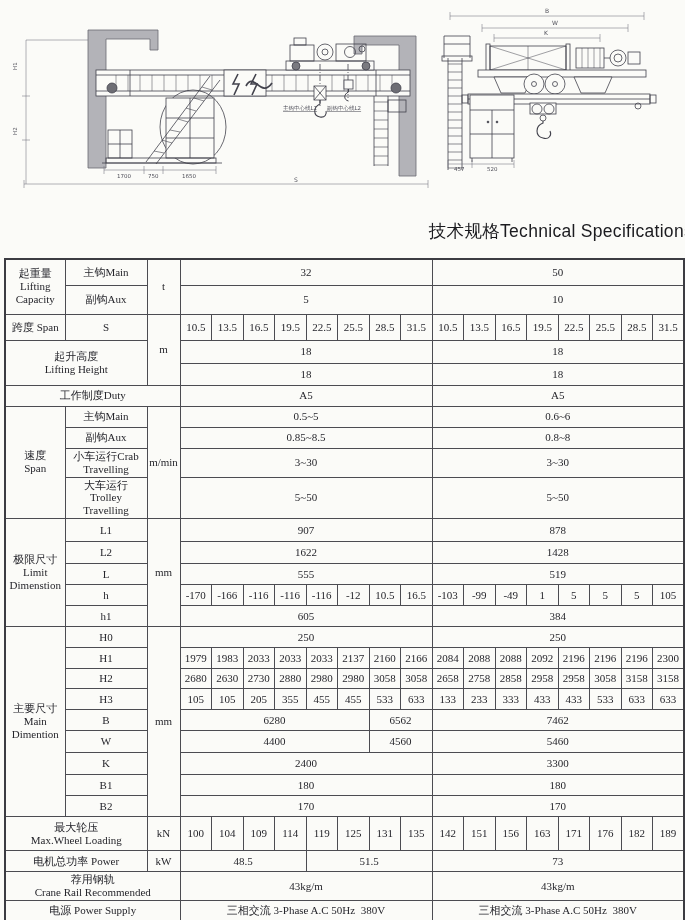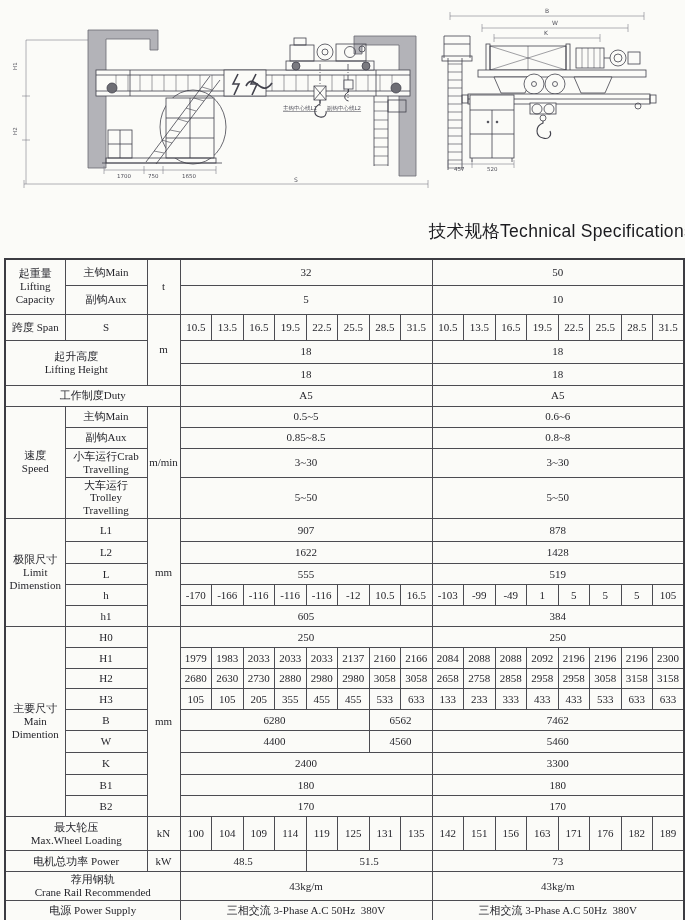--- a/index.html
+++ b/index.html
@@ -265,21 +265,21 @@
           <td colspan="8">18</td>
           <td colspan="8">18</td>
         </tr>
         <tr style="height: 21px;">
           <td colspan="3">工作制度Duty</td>
           <td colspan="8">A5</td>
           <td colspan="8">A5</td>
         </tr>
         <tr style="height: 21px;">
           <td rowspan="4">速度
-Speed</td>
+Span</td>
           <td>主钩Main</td>
           <td rowspan="4">m/min</td>
           <td colspan="8">0.5~5</td>
           <td colspan="8">0.6~6</td>
         </tr>
         <tr style="height: 21px;">
           <td>副钩Aux</td>
           <td colspan="8">0.85~8.5</td>
           <td colspan="8">0.8~8</td>
         </tr>

